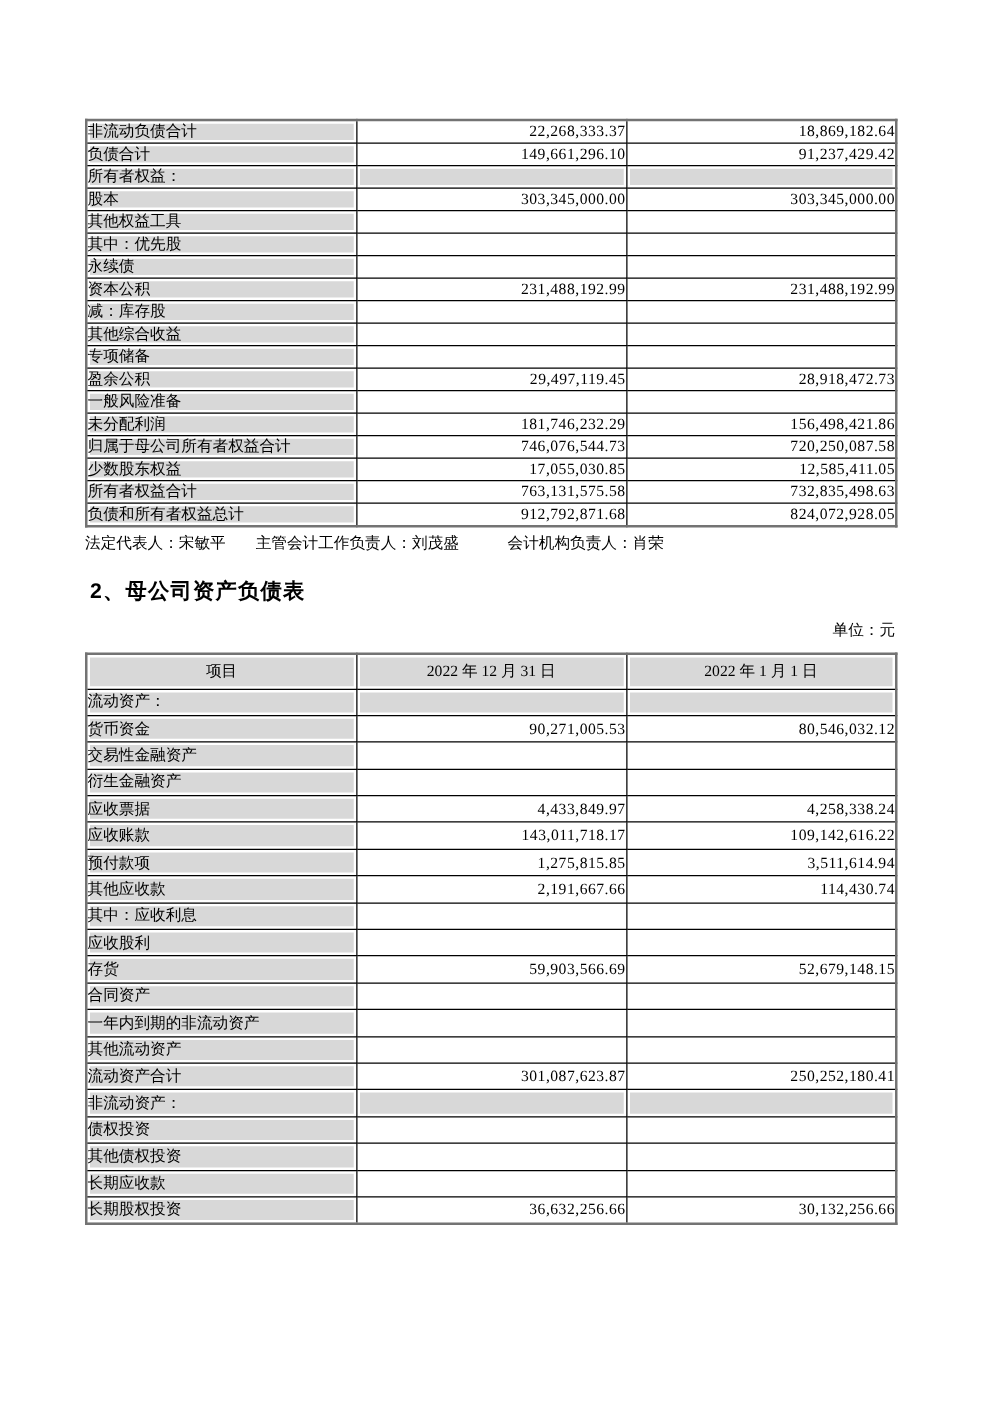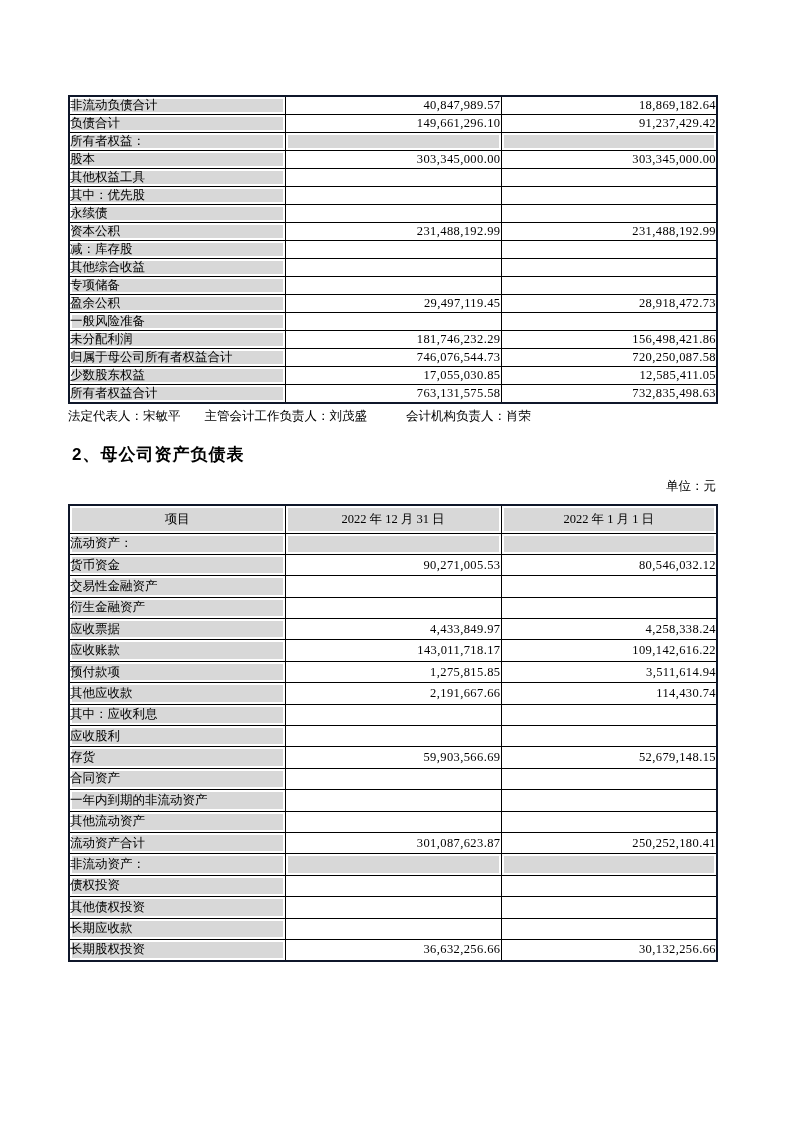--- a/index.html
+++ b/index.html
@@ -12,21 +12,21 @@
     overflow: hidden;
   }
   .content {
     width: 648px;
     margin: 95px 0 0 68px;
   }
   table.fin {
     border-collapse: collapse;
     table-layout: fixed;
     width: 648px;
-    border: 2px solid #0f172a;
+    border: 2px solid #737373;
   }
   table.fin td, table.fin th {
     border: 1px solid #000;
     font-size: 12.5px;
     font-weight: normal;
     overflow: hidden;
     white-space: nowrap;
     padding: 0;
     vertical-align: middle;
   }
@@ -80,21 +80,21 @@
 
     <table class="fin t1">
       <colgroup>
           <col style="width:216px">
           <col style="width:216px">
           <col style="width:216px">
         </colgroup>
       <tbody>
           <tr>
             <td class="label-cell ind-0">非流动负债合计</td>
-            <td class="value-cell">40,847,989.57</td>
+            <td class="value-cell">22,268,333.37</td>
             <td class="value-cell">18,869,182.64</td>
           </tr>
           <tr>
             <td class="label-cell ind-0">负债合计</td>
             <td class="value-cell">149,661,296.10</td>
             <td class="value-cell">91,237,429.42</td>
           </tr>
           <tr>
             <td class="label-cell ind-0">所有者权益：</td>
             <td class="value-cell shaded"></td>
@@ -162,20 +162,25 @@
           </tr>
           <tr>
             <td class="label-cell ind-1">少数股东权益</td>
             <td class="value-cell">17,055,030.85</td>
             <td class="value-cell">12,585,411.05</td>
           </tr>
           <tr>
             <td class="label-cell ind-0">所有者权益合计</td>
             <td class="value-cell">763,131,575.58</td>
             <td class="value-cell">732,835,498.63</td>
+          </tr>
+          <tr>
+            <td class="label-cell ind-0">负债和所有者权益总计</td>
+            <td class="value-cell">912,792,871.68</td>
+            <td class="value-cell">824,072,928.05</td>
           </tr>
         </tbody>
     </table>
 
     <div class="signature">
       <span class="sig-item"><span>法定代表人：</span><span>宋敏平</span></span><span class="sig-item"><span>主管会计工作负责人：</span><span>刘茂盛</span></span><span class="sig-item"><span>会计机构负责人：</span><span>肖荣</span></span>
     </div>
 
     <h2 class="section-title">2、母公司资产负债表</h2>
 

